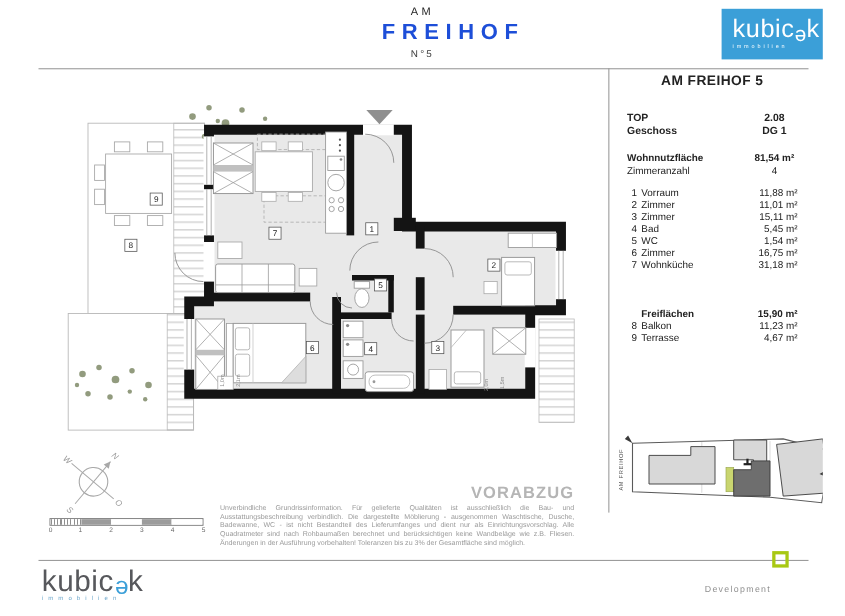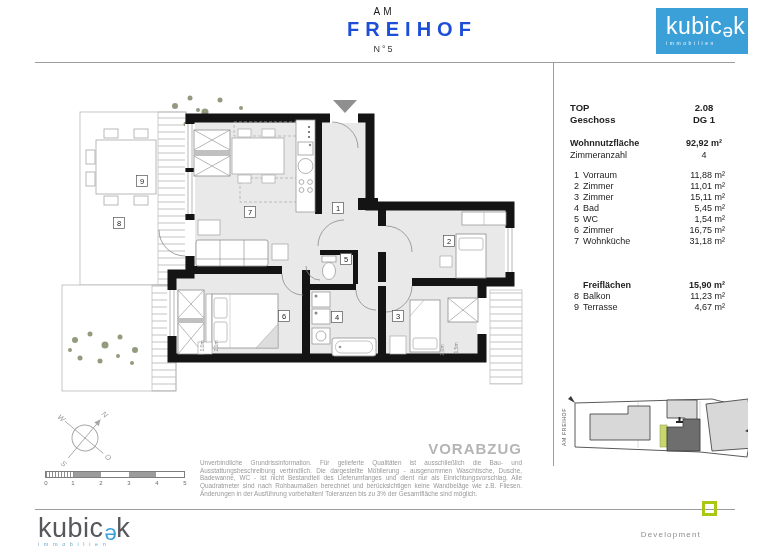--- a/index.html
+++ b/index.html
@@ -286,32 +286,33 @@
     </g>
 
     <g font-size="5" fill="#8a8a8a" text-anchor="middle">
       <text x="204" y="346" transform="rotate(-90 204 346)">1,0m</text>
       <text x="218" y="346" transform="rotate(-90 218 346)">2,1m</text>
       <text x="444" y="350" transform="rotate(-90 444 350)">2,0m</text>
       <text x="458" y="348" transform="rotate(-90 458 348)">1,5m</text>
     </g>
   </svg>
 
+  <div class="abs ptitle">AM FREIHOF 5</div>
 
   <div class="irow meta" style="top:103px">
     <span class="nm b">TOP</span>
     <span class="cval b">2.08</span>
   </div>
   <div class="irow meta" style="top:115px">
     <span class="nm b">Geschoss</span>
     <span class="cval b">DG 1</span>
   </div>
   <div class="irow" style="top:138px">
     <span class="nm b">Wohnnutzfläche</span>
-    <span class="cval b">92,92 m²</span>
+    <span class="cval b">81,54 m²</span>
   </div>
   <div class="irow" style="top:150px">
     <span class="nm">Zimmeranzahl</span>
     <span class="cval">4</span>
   </div>
 
   <div class="irow" style="top:170px">
     <span class="no">1</span>
       <span class="nm">Vorraum</span>
       <span class="val">11,88 m²</span>

